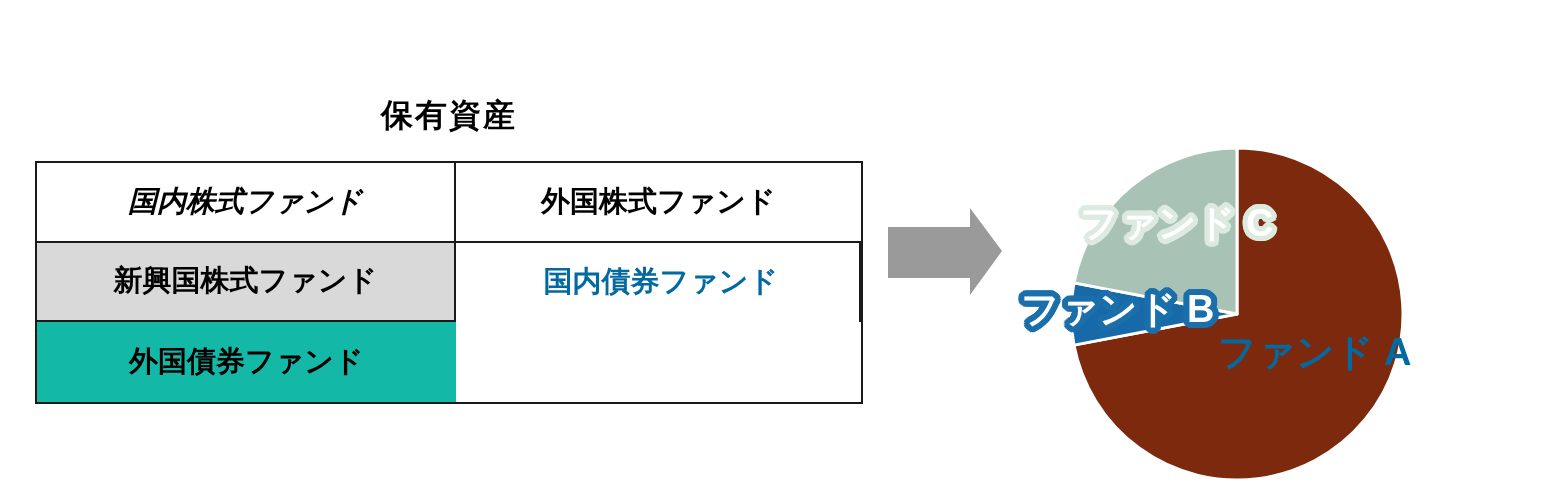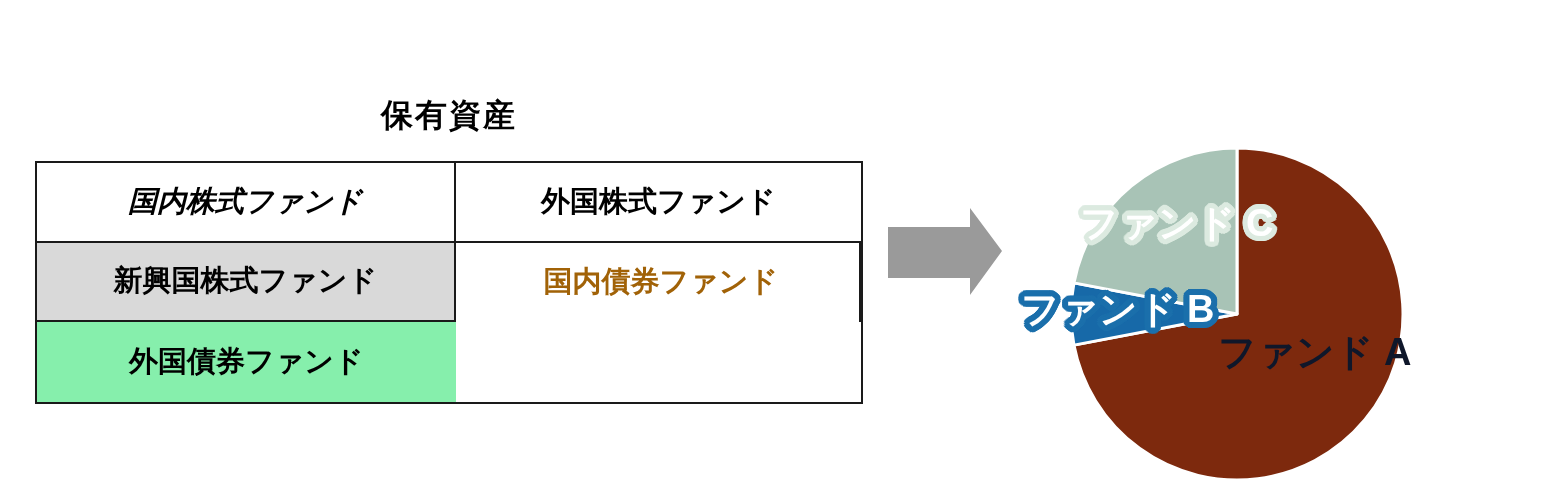--- a/index.html
+++ b/index.html
@@ -79,35 +79,35 @@
 <body style="background: rgb(255, 255, 255);">
 
 <div class="canvas">
 
   <div class="holdings-title">保有資産</div>
 
   <div class="holdings-table" style="border-color: rgb(26, 26, 26);">
     <div class="t-cell r0" style="border-color: rgb(26, 26, 26); color: rgb(0, 0, 0); background: rgb(255, 255, 255); font-style: italic;">国内株式ファンド</div>
     <div class="t-cell r0 col-last" style="border-color: rgb(26, 26, 26); color: rgb(0, 0, 0); background: rgb(255, 255, 255);">外国株式ファンド</div>
     <div class="t-cell r1" style="border-color: rgb(26, 26, 26); color: rgb(0, 0, 0); background: rgb(217, 217, 217);">新興国株式ファンド</div>
-    <div class="t-cell r2 row-last" style="border-color: rgb(26, 26, 26); color: #a16207; background: rgb(255, 255, 255); padding-left: 7px;">国内債券ファンド</div>
-    <div class="t-cell r2 row-last col-last" style="border-color: rgb(26, 26, 26); color: rgb(0, 0, 0); background: #86efac;">外国債券ファンド</div>
+    <div class="t-cell r2 row-last" style="border-color: rgb(26, 26, 26); color: #0369a1; background: rgb(255, 255, 255); padding-left: 7px;">国内債券ファンド</div>
+    <div class="t-cell r2 row-last col-last" style="border-color: rgb(26, 26, 26); color: rgb(0, 0, 0); background: #14b8a6;">外国債券ファンド</div>
   </div>
 
   <div class="arrow-wrap">
     <svg width="114" height="88" viewBox="0 0 114 88" xmlns="http://www.w3.org/2000/svg">
       <polygon id="arrow-shape" points="0,19 82,19 82,0 114,43 82,87 82,70 0,70" fill="#9A9A9A"></polygon>
     </svg>
   </div>
 
   <div class="pie-wrap">
     <svg id="pie-svg" width="360" height="360" viewBox="0 0 360 360" xmlns="http://www.w3.org/2000/svg">
         <path d="M 180 180 L 180.00 14.00 A 166 166 0 1 1 16.94 211.11 Z" fill="#7D290D" stroke="#FFFFFF" stroke-width="3" stroke-linejoin="round"></path>
         <path d="M 180 180 L 16.94 211.11 A 166 166 0 0 1 16.94 148.89 Z" fill="#1769A8" stroke="#FFFFFF" stroke-width="3" stroke-linejoin="round"></path>
         <path d="M 180 180 L 16.94 148.89 A 166 166 0 0 1 180.00 14.00 Z" fill="#A8C3B6" stroke="#FFFFFF" stroke-width="3" stroke-linejoin="round"></path>
       </svg>
   </div>
 
-  <div class="pie-label fund-a" style="color: #0f172a;">ファンド A</div>
+  <div class="pie-label fund-a" style="color: #0369a1;">ファンド A</div>
   <div class="pie-label fund-b" style="color: rgb(255, 255, 255); text-shadow: rgb(27, 111, 171) 3.3px 0px 0px, rgb(27, 111, 171) 6px 0px 0px, rgb(27, 111, 171) 3.2px 0.9px 0px, rgb(27, 111, 171) 5.8px 1.6px 0px, rgb(27, 111, 171) 2.9px 1.6px 0px, rgb(27, 111, 171) 5.2px 3px 0px, rgb(27, 111, 171) 2.3px 2.3px 0px, rgb(27, 111, 171) 4.2px 4.2px 0px, rgb(27, 111, 171) 1.7px 2.9px 0px, rgb(27, 111, 171) 3px 5.2px 0px, rgb(27, 111, 171) 0.9px 3.2px 0px, rgb(27, 111, 171) 1.6px 5.8px 0px, rgb(27, 111, 171) 0px 3.3px 0px, rgb(27, 111, 171) 0px 6px 0px, rgb(27, 111, 171) -0.9px 3.2px 0px, rgb(27, 111, 171) -1.6px 5.8px 0px, rgb(27, 111, 171) -1.6px 2.9px 0px, rgb(27, 111, 171) -3px 5.2px 0px, rgb(27, 111, 171) -2.3px 2.3px 0px, rgb(27, 111, 171) -4.2px 4.2px 0px, rgb(27, 111, 171) -2.9px 1.6px 0px, rgb(27, 111, 171) -5.2px 3px 0px, rgb(27, 111, 171) -3.2px 0.9px 0px, rgb(27, 111, 171) -5.8px 1.6px 0px, rgb(27, 111, 171) -3.3px 0px 0px, rgb(27, 111, 171) -6px 0px 0px, rgb(27, 111, 171) -3.2px -0.9px 0px, rgb(27, 111, 171) -5.8px -1.6px 0px, rgb(27, 111, 171) -2.9px -1.7px 0px, rgb(27, 111, 171) -5.2px -3px 0px, rgb(27, 111, 171) -2.3px -2.3px 0px, rgb(27, 111, 171) -4.2px -4.2px 0px, rgb(27, 111, 171) -1.7px -2.9px 0px, rgb(27, 111, 171) -3px -5.2px 0px, rgb(27, 111, 171) -0.9px -3.2px 0px, rgb(27, 111, 171) -1.6px -5.8px 0px, rgb(27, 111, 171) 0px -3.3px 0px, rgb(27, 111, 171) 0px -6px 0px, rgb(27, 111, 171) 0.9px -3.2px 0px, rgb(27, 111, 171) 1.6px -5.8px 0px, rgb(27, 111, 171) 1.7px -2.9px 0px, rgb(27, 111, 171) 3px -5.2px 0px, rgb(27, 111, 171) 2.3px -2.3px 0px, rgb(27, 111, 171) 4.2px -4.2px 0px, rgb(27, 111, 171) 2.9px -1.7px 0px, rgb(27, 111, 171) 5.2px -3px 0px, rgb(27, 111, 171) 3.2px -0.9px 0px, rgb(27, 111, 171) 5.8px -1.6px 0px;">ファンド B</div>
   <div class="pie-label fund-c" style="color: rgb(255, 255, 255); text-shadow: rgb(220, 234, 224) 2.8px 0px 0px, rgb(220, 234, 224) 5px 0px 0px, rgb(220, 234, 224) 2.7px 0.7px 0px, rgb(220, 234, 224) 4.8px 1.3px 0px, rgb(220, 234, 224) 2.4px 1.4px 0px, rgb(220, 234, 224) 4.3px 2.5px 0px, rgb(220, 234, 224) 1.9px 1.9px 0px, rgb(220, 234, 224) 3.5px 3.5px 0px, rgb(220, 234, 224) 1.4px 2.4px 0px, rgb(220, 234, 224) 2.5px 4.3px 0px, rgb(220, 234, 224) 0.7px 2.7px 0px, rgb(220, 234, 224) 1.3px 4.8px 0px, rgb(220, 234, 224) 0px 2.8px 0px, rgb(220, 234, 224) 0px 5px 0px, rgb(220, 234, 224) -0.7px 2.7px 0px, rgb(220, 234, 224) -1.3px 4.8px 0px, rgb(220, 234, 224) -1.4px 2.4px 0px, rgb(220, 234, 224) -2.5px 4.3px 0px, rgb(220, 234, 224) -1.9px 1.9px 0px, rgb(220, 234, 224) -3.5px 3.5px 0px, rgb(220, 234, 224) -2.4px 1.4px 0px, rgb(220, 234, 224) -4.3px 2.5px 0px, rgb(220, 234, 224) -2.7px 0.7px 0px, rgb(220, 234, 224) -4.8px 1.3px 0px, rgb(220, 234, 224) -2.8px 0px 0px, rgb(220, 234, 224) -5px 0px 0px, rgb(220, 234, 224) -2.7px -0.7px 0px, rgb(220, 234, 224) -4.8px -1.3px 0px, rgb(220, 234, 224) -2.4px -1.4px 0px, rgb(220, 234, 224) -4.3px -2.5px 0px, rgb(220, 234, 224) -1.9px -1.9px 0px, rgb(220, 234, 224) -3.5px -3.5px 0px, rgb(220, 234, 224) -1.4px -2.4px 0px, rgb(220, 234, 224) -2.5px -4.3px 0px, rgb(220, 234, 224) -0.7px -2.7px 0px, rgb(220, 234, 224) -1.3px -4.8px 0px, rgb(220, 234, 224) 0px -2.8px 0px, rgb(220, 234, 224) 0px -5px 0px, rgb(220, 234, 224) 0.7px -2.7px 0px, rgb(220, 234, 224) 1.3px -4.8px 0px, rgb(220, 234, 224) 1.4px -2.4px 0px, rgb(220, 234, 224) 2.5px -4.3px 0px, rgb(220, 234, 224) 1.9px -1.9px 0px, rgb(220, 234, 224) 3.5px -3.5px 0px, rgb(220, 234, 224) 2.4px -1.4px 0px, rgb(220, 234, 224) 4.3px -2.5px 0px, rgb(220, 234, 224) 2.7px -0.7px 0px, rgb(220, 234, 224) 4.8px -1.3px 0px;">ファンド C</div>
 
 </div>
 
 </body></html>

